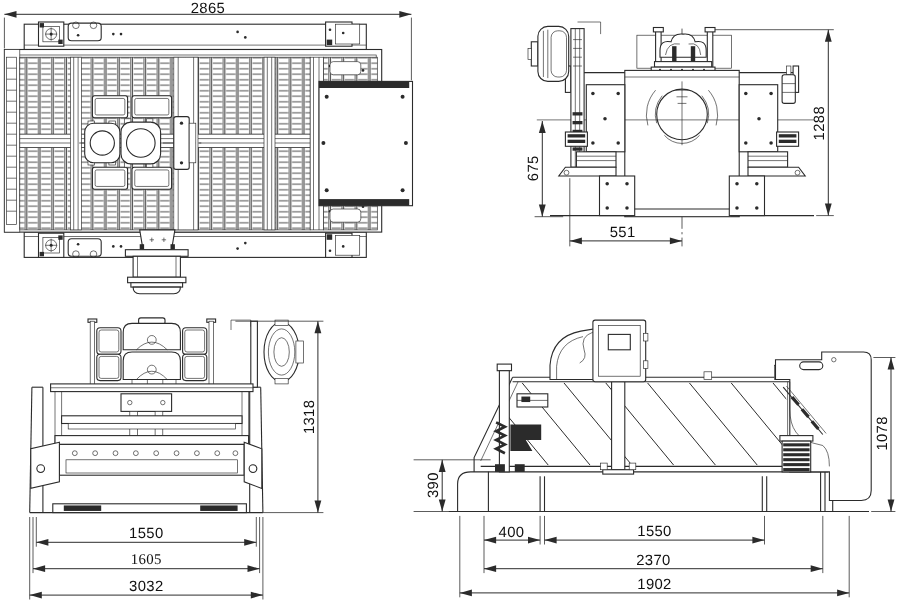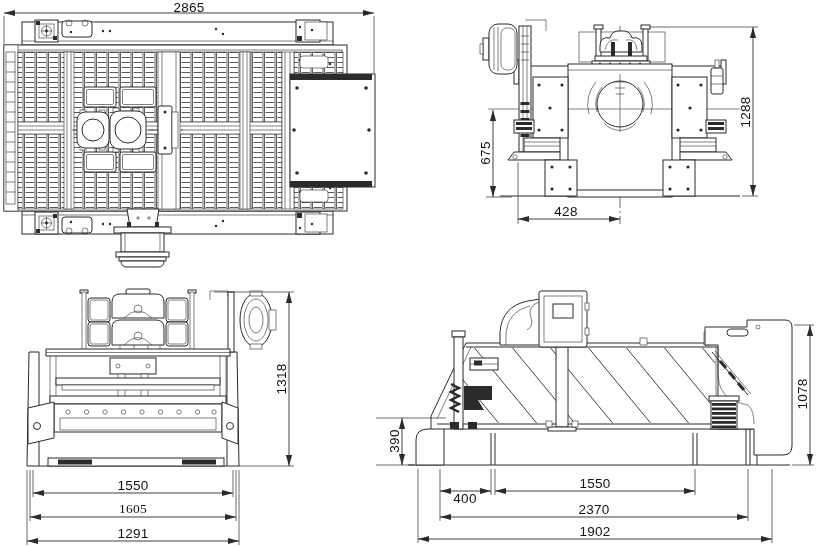--- a/index.html
+++ b/index.html
@@ -562,25 +562,25 @@
       <line class="dim" x1="495" y1="491" x2="695" y2="491" marker-start="url(#arr)" marker-end="url(#arr)"></line>
       <line class="dim" x1="440" y1="517" x2="748" y2="517" marker-start="url(#arr)" marker-end="url(#arr)"></line>
       <line class="dim" x1="418" y1="539" x2="772" y2="539" marker-start="url(#arr)" marker-end="url(#arr)"></line>
     </g>
   </g>
 </svg>
 
 <span class="lab" style="left:189px; top:7px;">2865</span>
 <span class="lab v" style="left:745px; top:112px;">1288</span>
 <span class="lab v" style="left:485px; top:153px;">675</span>
-<span class="lab" style="left:566px; top:211px;">428</span>
+<span class="lab" style="left:566px; top:211px;">551</span>
 <span class="lab v" style="left:281px; top:379px;">1318</span>
 <span class="lab" style="left:133px; top:485px;">1550</span>
 <span class="lab" style="left:133px; top:509px;font-family:Liberation Serif, serif;">1605</span>
-<span class="lab" style="left:133px; top:533px;">1291</span>
+<span class="lab" style="left:133px; top:533px;">3032</span>
 <span class="lab v" style="left:394px; top:441px;">390</span>
 <span class="lab v" style="left:802px; top:394px;">1078</span>
-<span class="lab" style="left:465px; top:498px;">400</span>
+<span class="lab" style="left:465px; top:484px;">400</span>
 <span class="lab" style="left:595px; top:483px;">1550</span>
 <span class="lab" style="left:594px; top:509px;">2370</span>
 <span class="lab" style="left:595px; top:531px;">1902</span>
 
 </div>
 
 </body></html>

